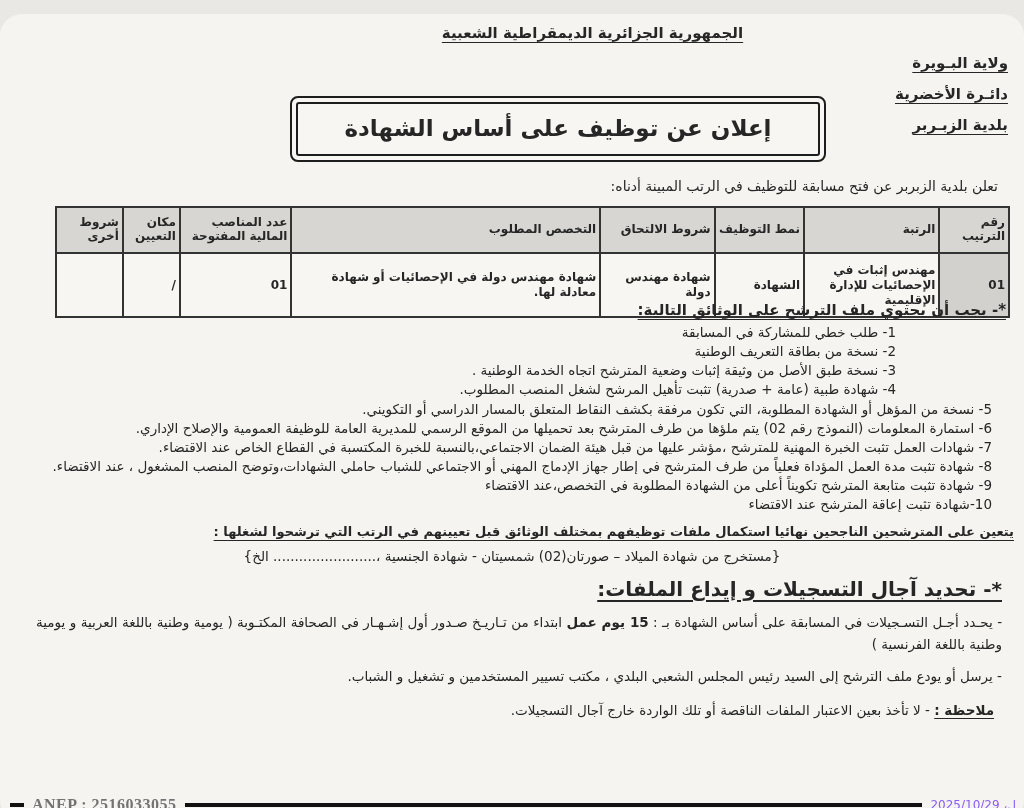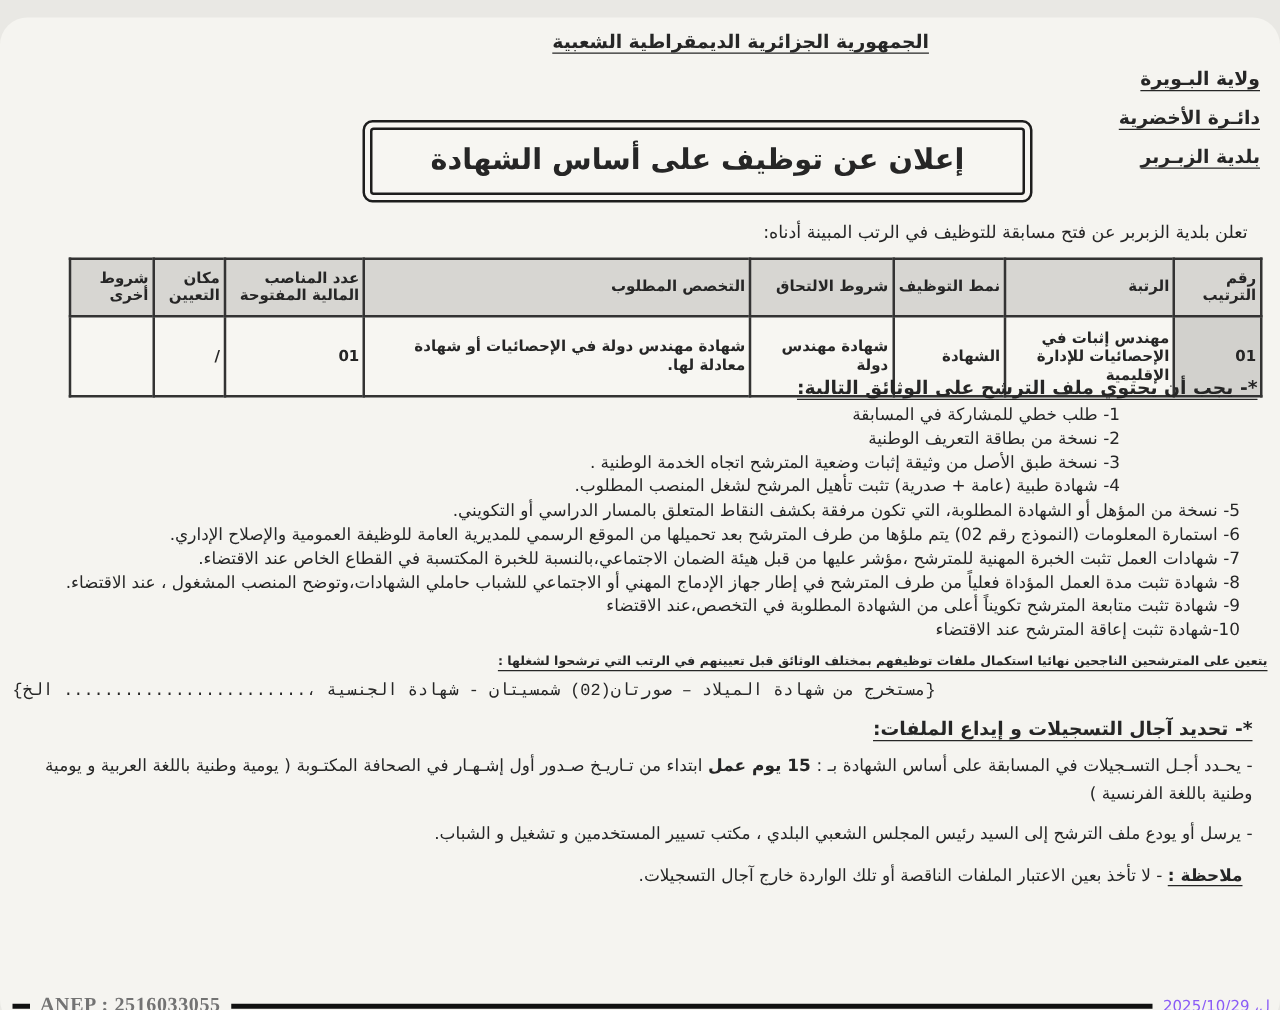--- a/index.html
+++ b/index.html
@@ -56,26 +56,26 @@
   .content{position:absolute;top:287px;right:10px;left:10px;}
   .sec-heading{
     font-size:15px;font-weight:bold;margin:0 8px 4px 0;
     text-decoration:underline;text-underline-offset:4px;
   }
   .doc-list{margin-top:4px;}
   .doc-item{font-size:13.5px;line-height:1.42;}
   .ind-a{margin-right:118px;}
   .ind-b{margin-right:22px;padding-right:58px;text-indent:-58px;text-align:justify;margin-left:8px;}
   .completion-heading{
-    margin-top:9px;font-size:10px;font-weight:bold;
+    margin-top:9px;font-size:13px;font-weight:bold;
     text-decoration:underline;text-underline-offset:4px;
   }
-  .extract{margin-top:9px;text-align:left;font-size:13.5px;font-family:Liberation Mono, monospace;}
+  .extract{margin-top:9px;text-align:center;font-size:13.5px;}
   .sec-heading2{
-    margin:13px 12px 0 0;font-size:15px;font-weight:bold;
+    margin:13px 12px 0 0;font-size:20px;font-weight:bold;
     text-decoration:underline;text-underline-offset:4px;
   }
   .para{margin:10px 12px 0 26px;font-size:13.5px;line-height:1.65;text-align:justify;}
   .note{margin:15px 20px 0 0;font-size:13.5px;}
   .note-label{font-weight:bold;text-decoration:underline;text-underline-offset:3px;}
   
   .footer{
     position:absolute;left:10px;right:8px;bottom:7px;height:20px;
     direction:ltr;display:flex;align-items:center;gap:8px;
   }

